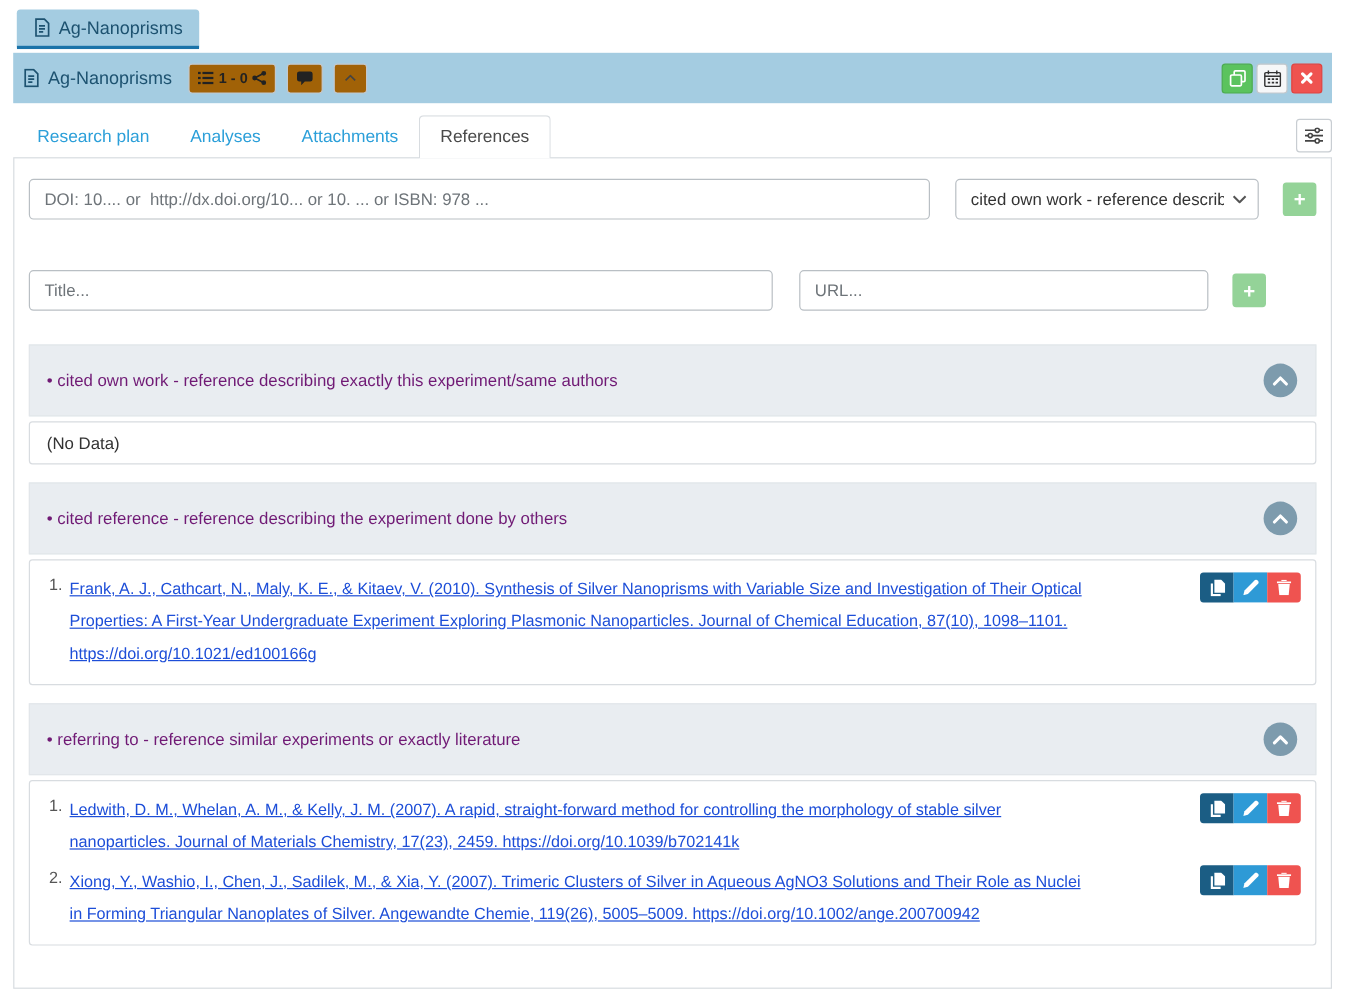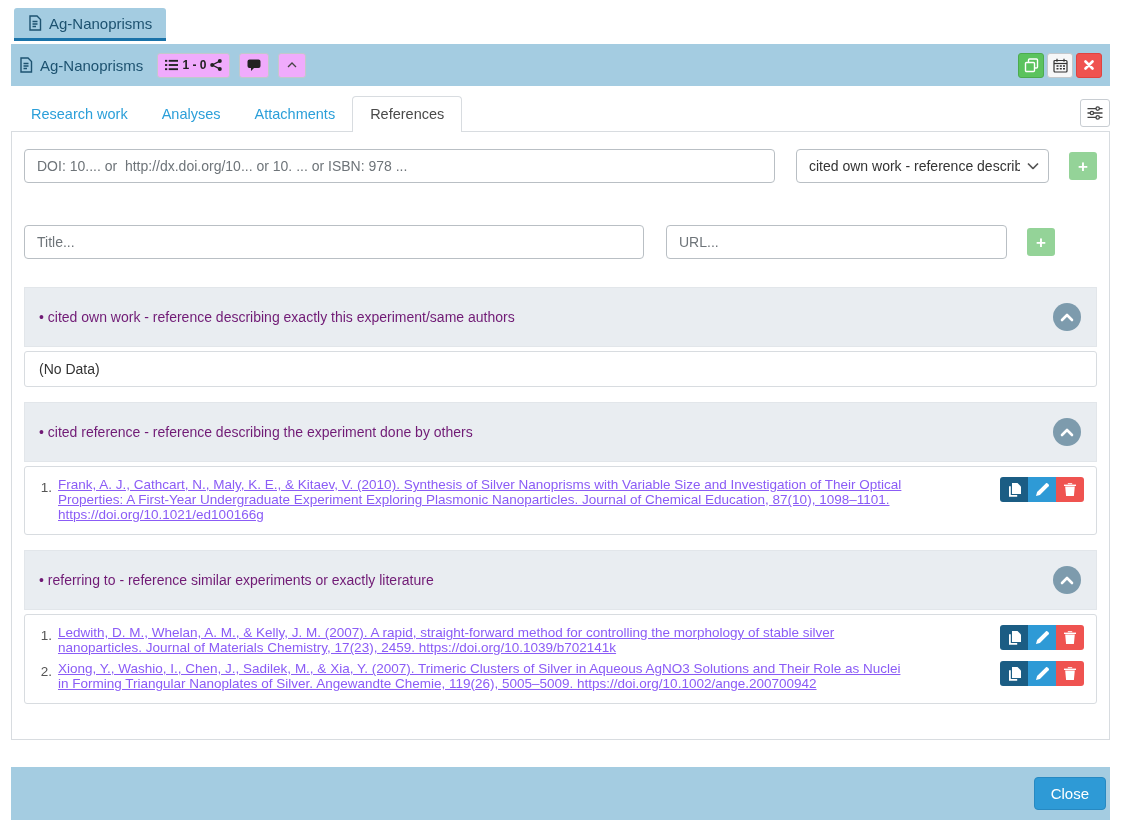--- a/index.html
+++ b/index.html
@@ -10,21 +10,21 @@
 
   
   .window-tabstrip { padding:8px 0 0 3px; }
   .wtab { display:inline-flex; align-items:center; gap:7px; height:33px; padding:0 14px;
           background:#a4cce1; border-radius:3px 3px 0 0; border-bottom:3px solid #1a73a9;
           color:#1d5270; font-size:15px; cursor:pointer; }
 
   
   .entry-header { margin-top:3px; height:42px; background:#a4cce1; display:flex; align-items:center; padding:0 8px; }
   .eh-title { font-size:15px; color:#1d5270; margin:0 14px 0 7px; }
-  .chip { background:#f0abfc; border:1px solid #c3c8cc; border-radius:3px; height:25px;
+  .chip { background:#a16207; border:1px solid #c3c8cc; border-radius:3px; height:25px;
           display:inline-flex; align-items:center; padding:0 7px; color:#222; font-size:12px;
           font-weight:bold; gap:4px; margin-right:9px; cursor:pointer; }
   .chip svg { display:block; }
   .eh-right { margin-left:auto; display:flex; gap:3px; }
   .btn-sq { width:26px; height:25px; border-radius:3px; display:inline-flex; align-items:center;
             justify-content:center; cursor:pointer; border:1px solid transparent; }
   .btn-green { background:#5bc35e; border-color:#4cab4f; }
   .btn-cal   { background:#f6f7f8; border-color:#c3c8cc; }
   .btn-red   { background:#ef5350; border-color:#e04340; }
 
@@ -64,21 +64,21 @@
                     align-items:center; padding:0 15px 0 14px; color:#701a75; font-size:14px; }
   .circle-btn { margin-left:auto; width:28px; height:28px; border-radius:50%; background:#7d9bad;
                 border:none; display:flex; align-items:center; justify-content:center; cursor:pointer; flex-shrink:0; }
   .section-box { margin-top:4px; border:1px solid #d8dce0; border-radius:3px; background:#fff; }
   .no-data { padding:9px 14px; font-size:14px; color:#333; }
   .ref-list { padding:10px 12px 12px 12px; }
   .ref-item { display:flex; align-items:flex-start; }
   .ref-item + .ref-item { margin-top:6px; }
   .ref-num { color:#555; font-size:13.5px; line-height:21px; min-width:15px; text-align:right;
              margin-right:6px; flex-shrink:0; }
-  .ref-link { color:#8b5cf6; text-decoration:underline; font-size:13.5px; line-height:15px;
+  .ref-link { color:#1d4ed8; text-decoration:underline; font-size:13.5px; line-height:27px;
               flex:1 1 auto; padding-right:95px; word-break:break-word; cursor:pointer; }
   .ref-actions { display:flex; flex-shrink:0; }
   .act-btn { width:28px; height:25px; border:none; display:flex; align-items:center; justify-content:center;
              cursor:pointer; color:#fff; }
   .act-copy { background:#1b5d84; border-radius:3px 0 0 3px; }
   .act-edit { background:#2e9ad6; }
   .act-del  { background:#ef5350; border-radius:0 3px 3px 0; }
 
   
   .footer-bar { margin-top:27px; height:53px; background:#a4cce1; display:flex; align-items:center;
@@ -174,21 +174,21 @@
           <span style="display:flex;">
             <svg width="10" height="10" viewBox="0 0 10 10" stroke="#fff" stroke-width="2.6" stroke-linecap="round">
                 <path d="M1.5 1.5l7 7M8.5 1.5l-7 7"></path>
               </svg>
           </span>
         </span>
       </span>
     </div>
 
     <div class="nav-row">
-      <span class="nav-tab">Research work</span>
+      <span class="nav-tab">Research plan</span>
       <span class="nav-tab">Analyses</span>
       <span class="nav-tab">Attachments</span>
       <span class="nav-tab active">References</span>
       <span class="filter-btn">
         <span style="display:flex;">
           <svg width="16" height="14" viewBox="0 0 16 14" fill="#fff" stroke="#444" stroke-width="1.3">
               <path d="M0.5 2.6h15M0.5 7h15M0.5 11.4h15"></path>
               <rect x="9" y="0.9" width="3.4" height="3.4" rx="1.7"></rect>
               <rect x="3.2" y="5.3" width="3.4" height="3.4" rx="1.7"></rect>
               <rect x="9" y="9.7" width="3.4" height="3.4" rx="1.7"></rect>

